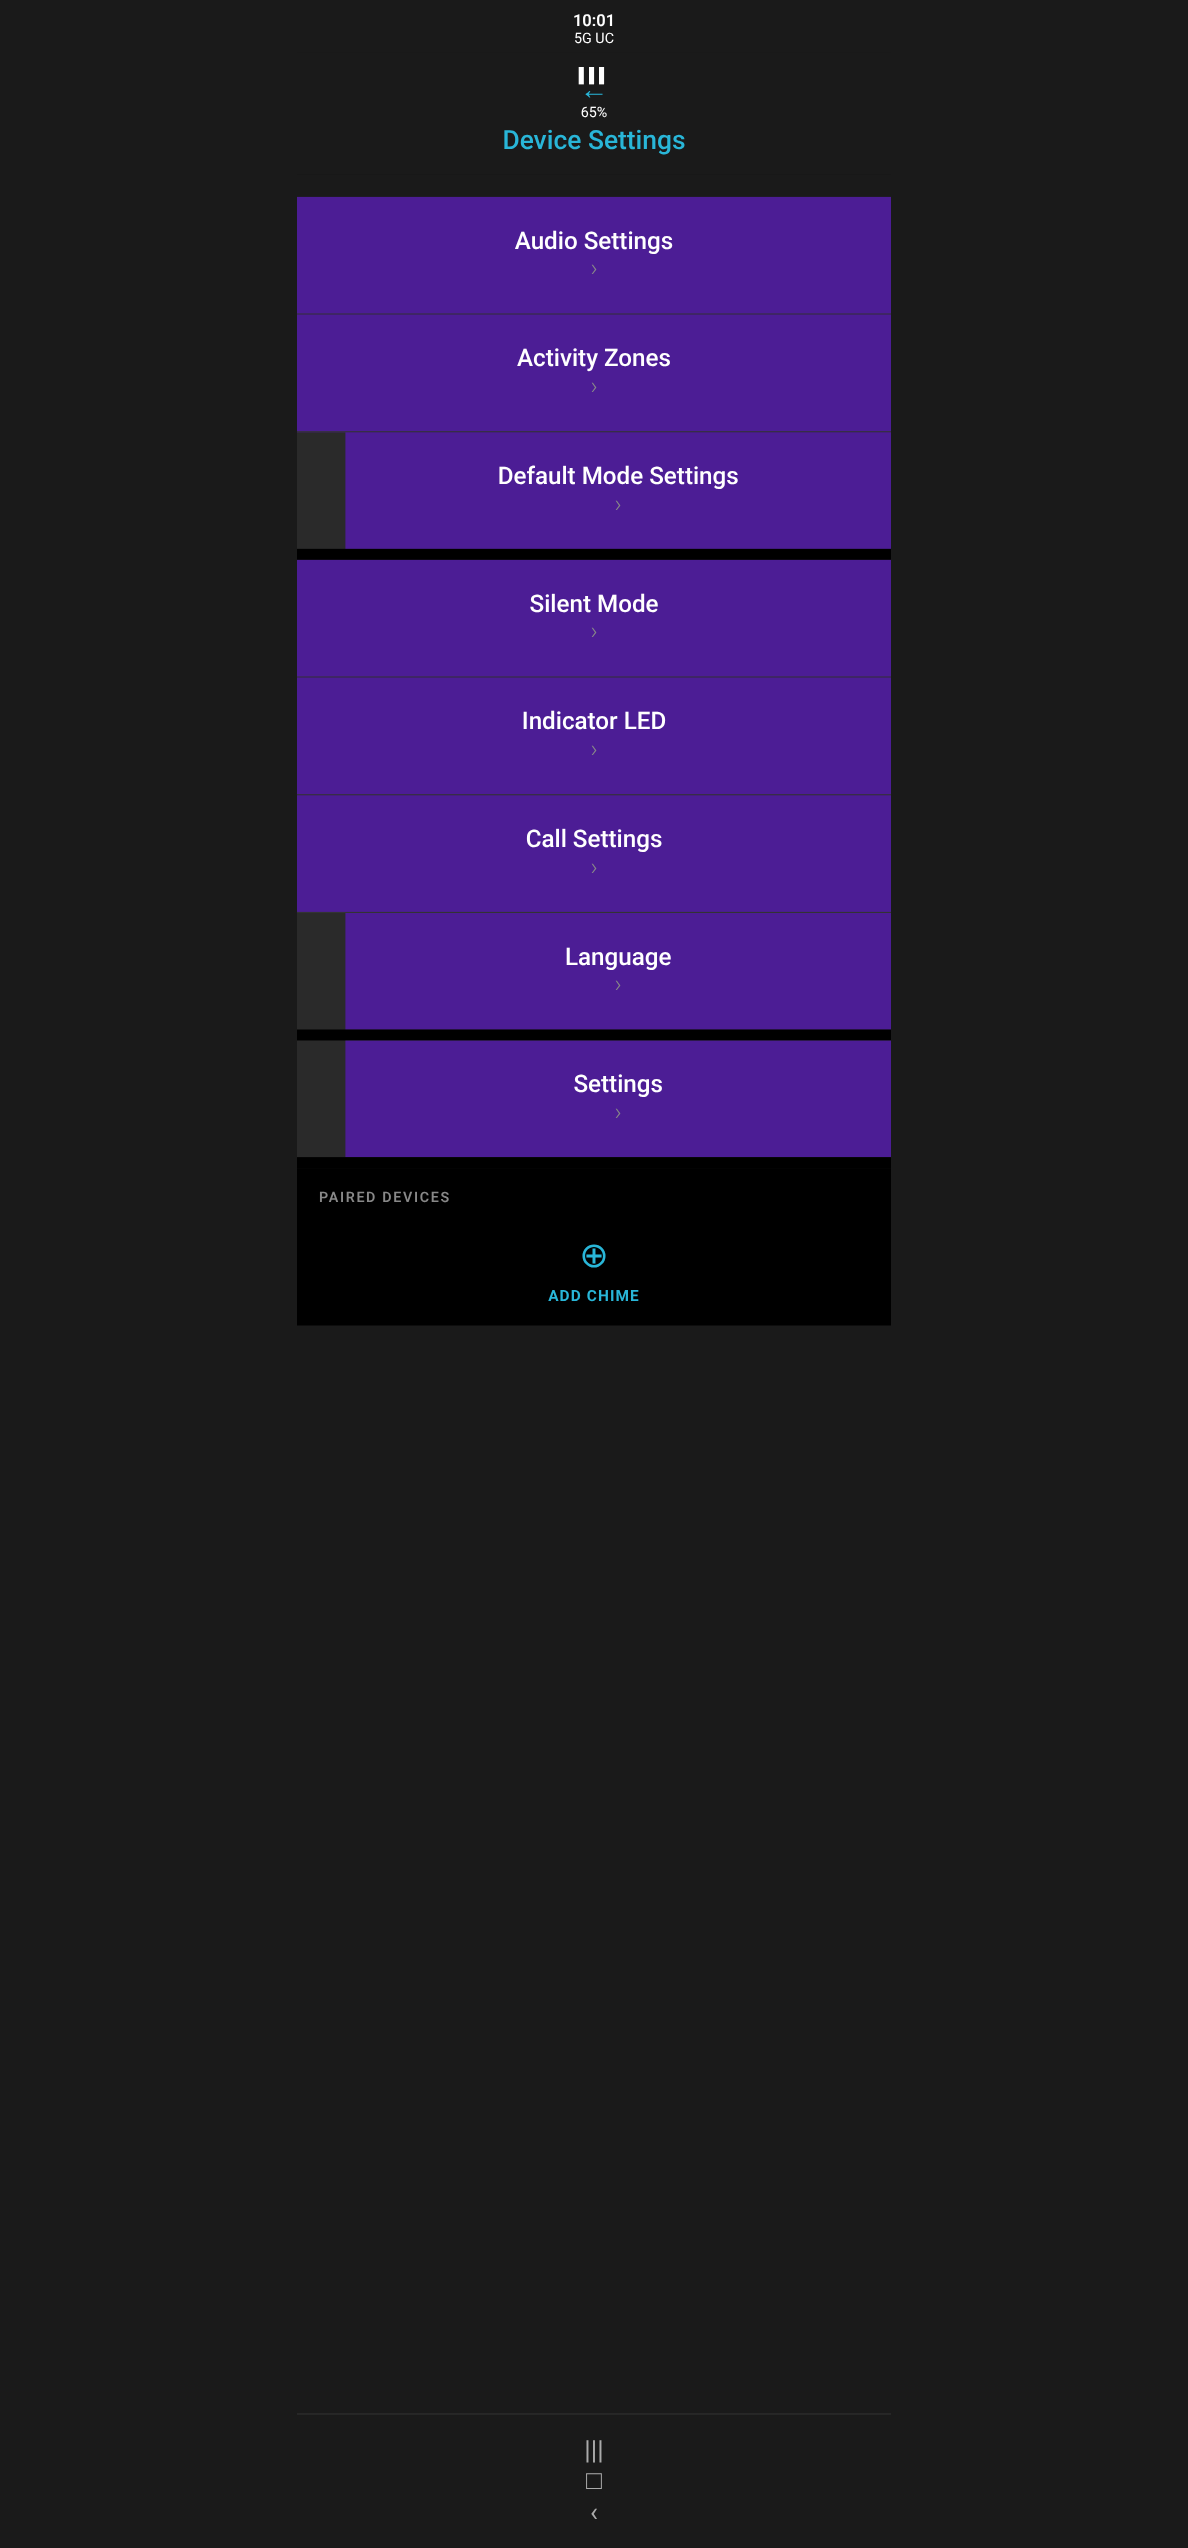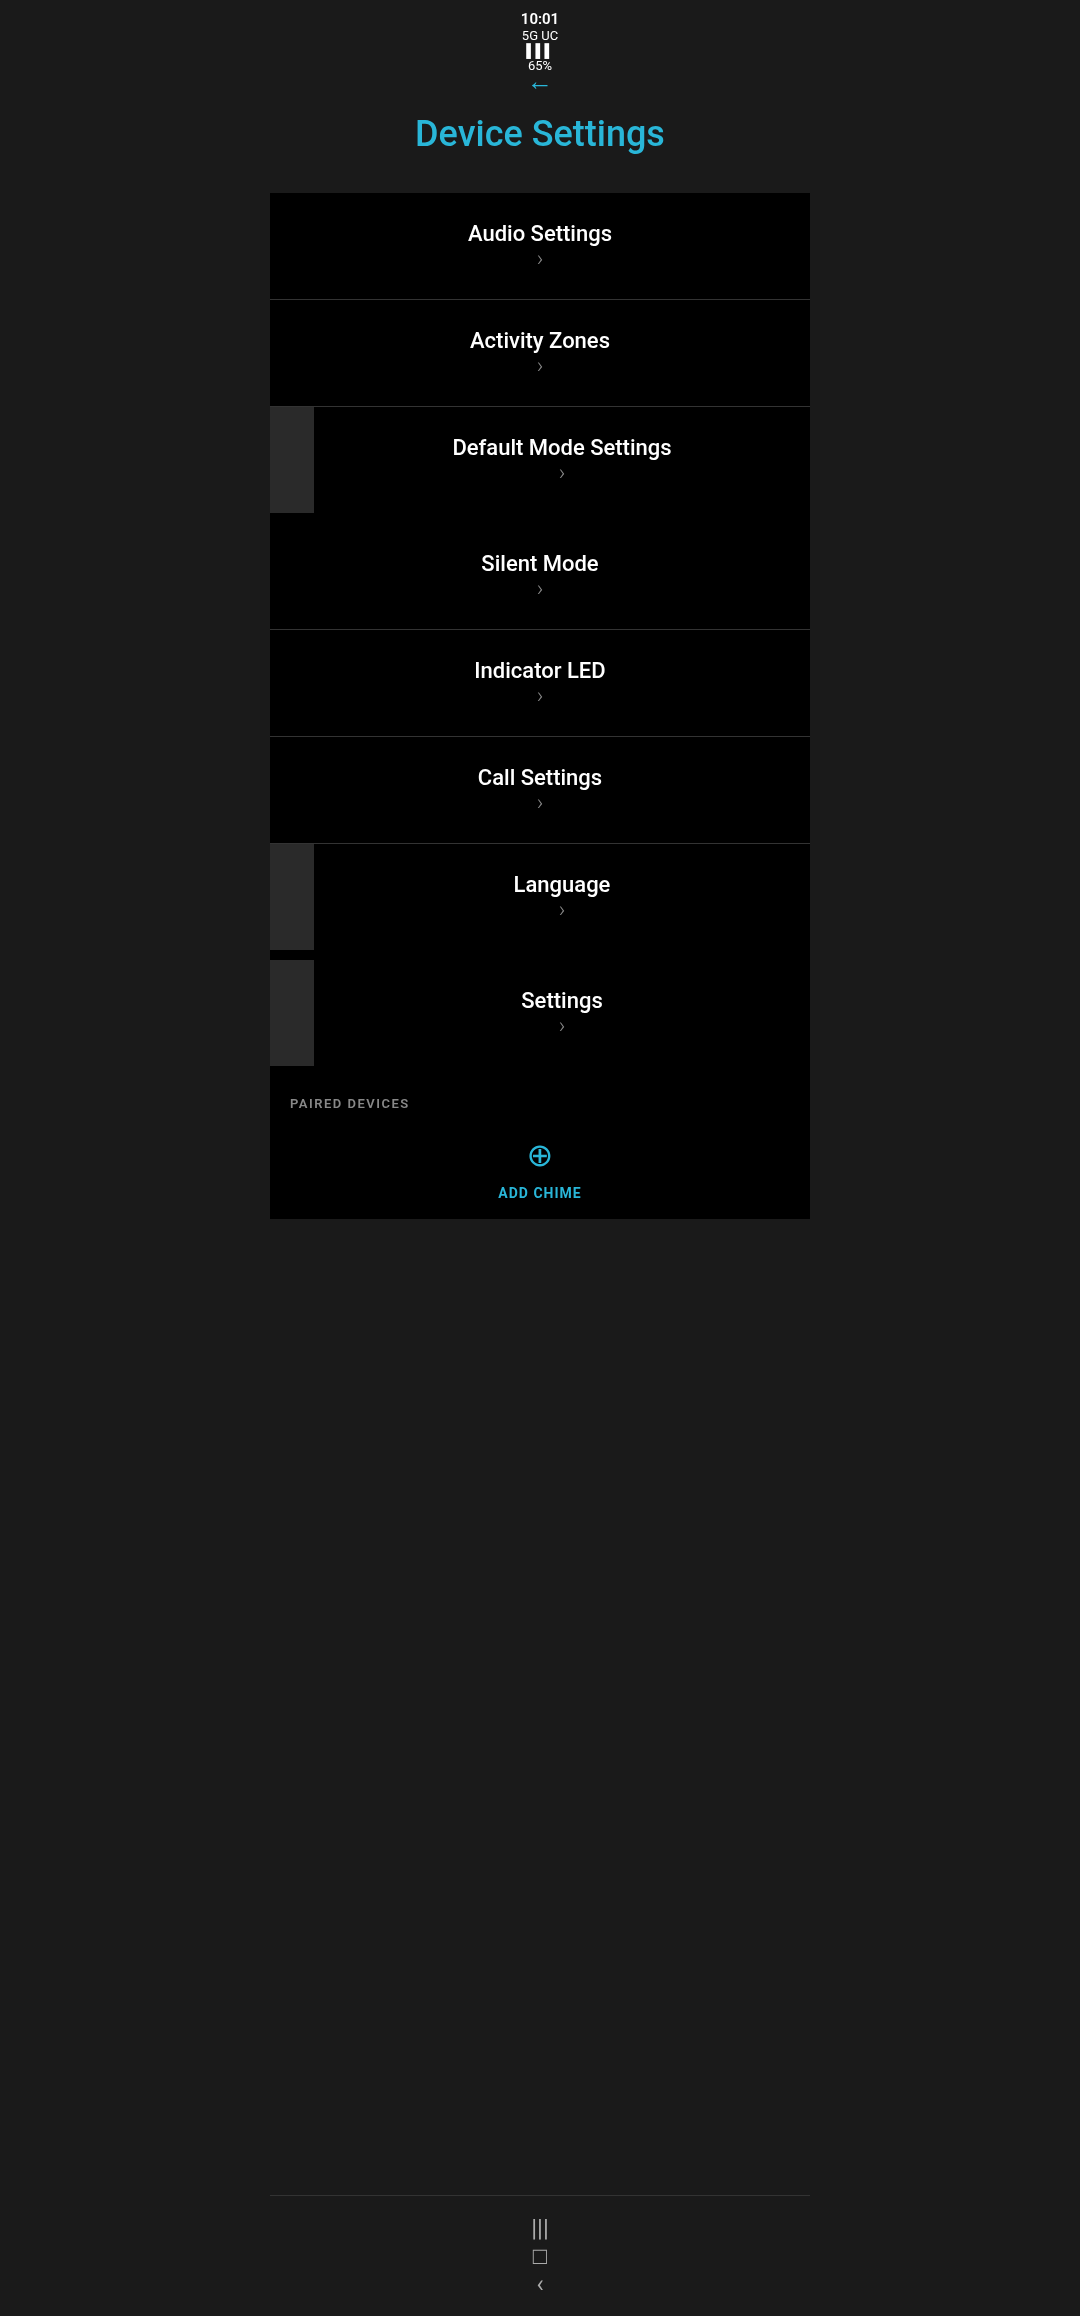--- a/index.html
+++ b/index.html
@@ -33,21 +33,21 @@
 
     .status-left {
       font-size: 15px;
       font-weight: 600;
       color: #ffffff;
     }
 
     .status-right {
       display: flex;
       align-items: center;
-      gap: 0;
+      gap: 18px;
       font-size: 13px;
       color: #ffffff;
     }
 
     .status-right span {
       font-size: 13px;
     }
 
     
     .header {
@@ -60,21 +60,21 @@
 
     .back-arrow {
       color: #29b6d8;
       font-size: 26px;
       cursor: pointer;
       font-weight: 300;
     }
 
     .header-title {
       color: #29b6d8;
-      font-size: 36px;
+      font-size: 24px;
       font-weight: 500;
     }
 
     
     .section-divider {
       height: 10px;
       background-color: #000000;
       width: 100%;
     }
 
@@ -84,21 +84,21 @@
       list-style: none;
     }
 
     .menu-item {
       display: flex;
       justify-content: flex-start;
       align-items: center;
       padding: 28px 20px;
       border-bottom: 1px solid #333333;
       cursor: pointer;
-      background-color: #000000;
+      background-color: #4c1d95;
     }
 
     .menu-item:last-child {
       border-bottom: none;
       margin-left: 44px;
     }
 
     .menu-item-label {
       font-size: 22px;
       font-weight: 500;

